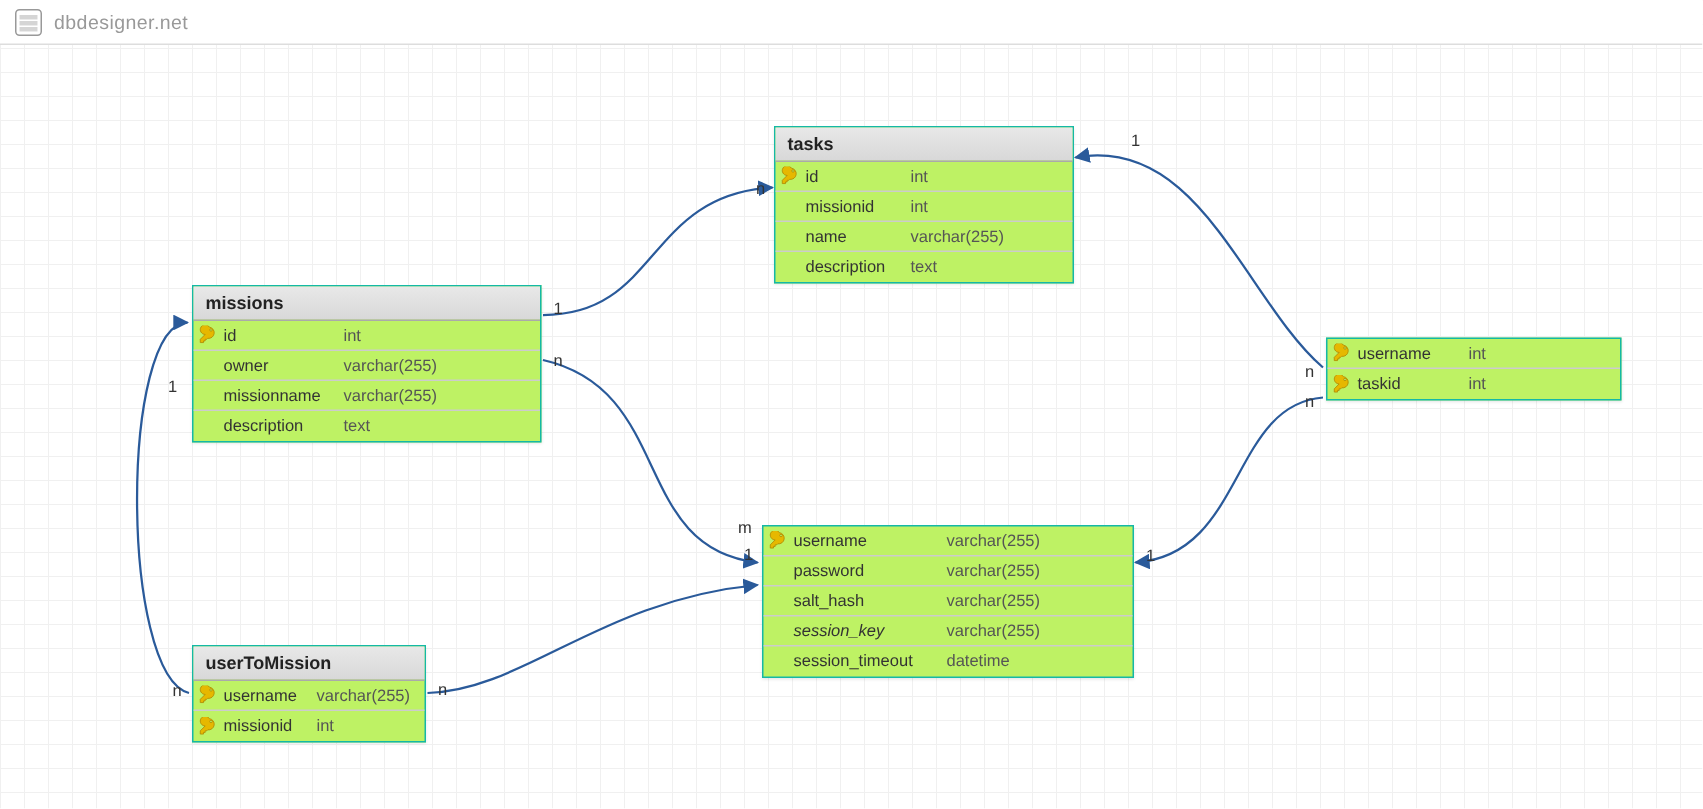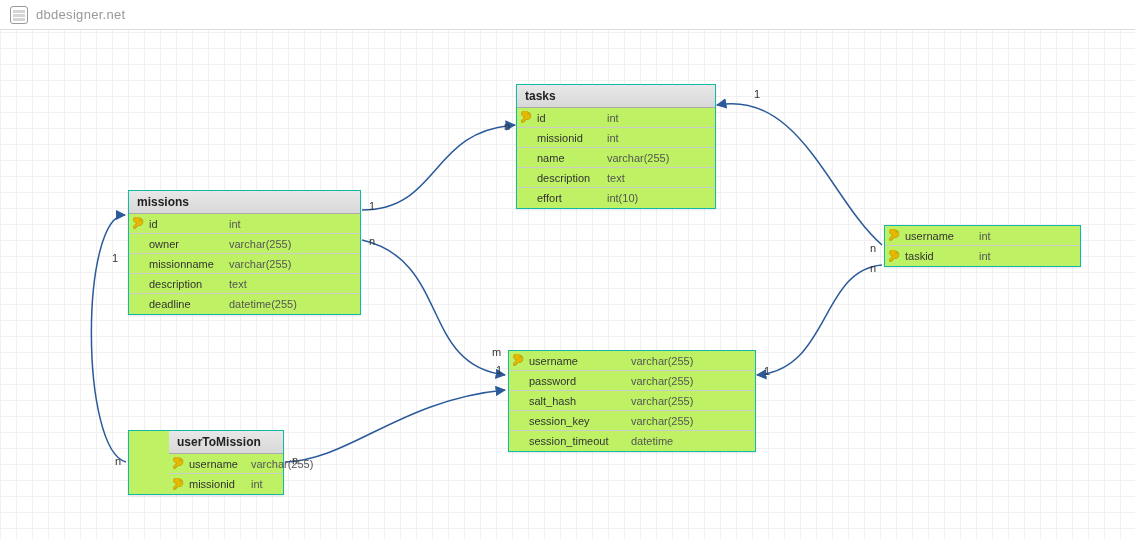--- a/index.html
+++ b/index.html
@@ -189,25 +189,20 @@
         <div class="table-row">
           <span class="key-cell"></span>
           <span class="col-name" style="width: 78px;">missionname</span>
           <span class="col-type" style="width: 120px;">varchar(255)</span>
         </div>
         <div class="table-row">
           <span class="key-cell"></span>
           <span class="col-name" style="width: 78px;">description</span>
           <span class="col-type" style="width: 120px;">text</span>
         </div>
-        <div class="table-row">
-          <span class="key-cell"></span>
-          <span class="col-name" style="width: 78px;">deadline</span>
-          <span class="col-type" style="width: 120px;">datetime(255)</span>
-        </div>
       </div>
   </div>
 
   <div class="table" style="left:516px; top:54px; width:200px;">
     <div class="table-header">tasks</div>
     <div>
         <div class="table-row">
           <span class="key-cell">
             <span class="key-icon">
               <svg width="13" height="13" viewBox="0 0 24 24">
@@ -226,25 +221,20 @@
         <div class="table-row">
           <span class="key-cell"></span>
           <span class="col-name" style="width: 68px;">name</span>
           <span class="col-type" style="width: 100px;">varchar(255)</span>
         </div>
         <div class="table-row">
           <span class="key-cell"></span>
           <span class="col-name" style="width: 68px;">description</span>
           <span class="col-type" style="width: 100px;">text</span>
         </div>
-        <div class="table-row">
-          <span class="key-cell"></span>
-          <span class="col-name" style="width: 68px;">effort</span>
-          <span class="col-type" style="width: 100px;">int(10)</span>
-        </div>
       </div>
   </div>
 
   <div class="table" style="left:508px; top:320px; width:248px;">
     <div>
         <div class="table-row">
           <span class="key-cell">
             <span class="key-icon">
               <svg width="13" height="13" viewBox="0 0 24 24">
                 <path fill="#e6b800" stroke="#b08800" stroke-width="1" d="M14 2a6 6 0 1 0-5.2 9l-6 6V21h4v-2h2v-2h2l1.2-1.2A6 6 0 0 0 14 2zm2 5a1.5 1.5 0 1 1 0-3 1.5 1.5 0 0 1 0 3z"></path>
@@ -259,32 +249,32 @@
           <span class="col-name" style="width: 100px;">password</span>
           <span class="col-type" style="width: 110px;">varchar(255)</span>
         </div>
         <div class="table-row">
           <span class="key-cell"></span>
           <span class="col-name" style="width: 100px;">salt_hash</span>
           <span class="col-type" style="width: 110px;">varchar(255)</span>
         </div>
         <div class="table-row">
           <span class="key-cell"></span>
-          <span class="col-name" style="width: 100px;">session_key</span>
+          <span class="col-name" style="width: 100px; font-style: italic;">session_key</span>
           <span class="col-type" style="width: 110px;">varchar(255)</span>
         </div>
         <div class="table-row">
           <span class="key-cell"></span>
           <span class="col-name" style="width: 100px;">session_timeout</span>
           <span class="col-type" style="width: 110px;">datetime</span>
         </div>
       </div>
   </div>
 
-  <div class="table" style="left:128px; top:400px; width:156px;padding-left:40px;">
+  <div class="table" style="left:128px; top:400px; width:156px;">
     <div class="table-header">userToMission</div>
     <div>
         <div class="table-row">
           <span class="key-cell">
             <span class="key-icon">
               <svg width="13" height="13" viewBox="0 0 24 24">
                 <path fill="#e6b800" stroke="#b08800" stroke-width="1" d="M14 2a6 6 0 1 0-5.2 9l-6 6V21h4v-2h2v-2h2l1.2-1.2A6 6 0 0 0 14 2zm2 5a1.5 1.5 0 1 1 0-3 1.5 1.5 0 0 1 0 3z"></path>
               </svg>
             </span>
           </span>

